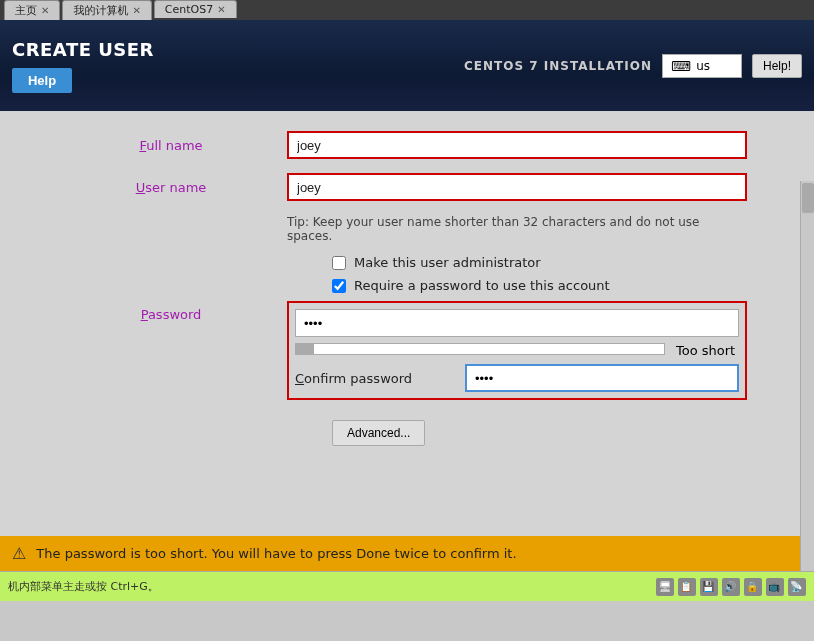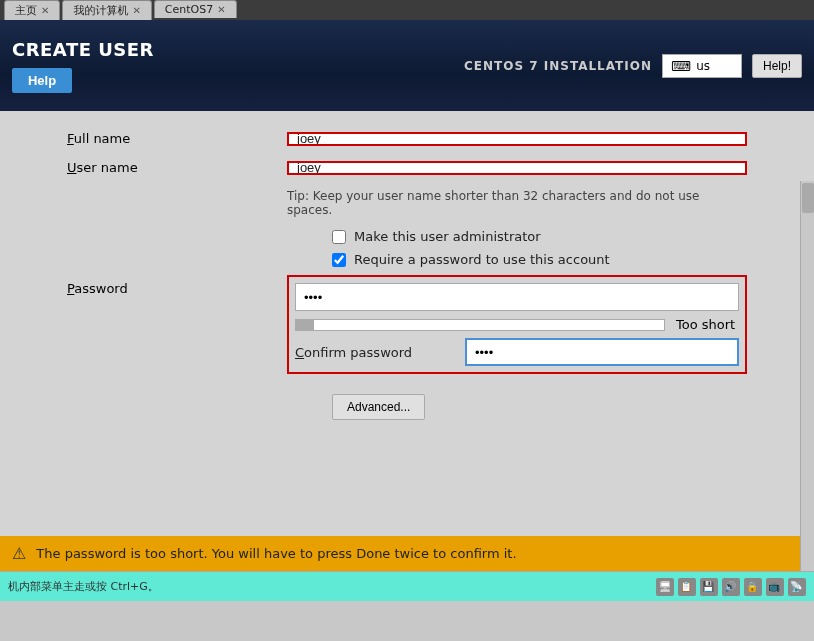--- a/index.html
+++ b/index.html
@@ -121,34 +121,34 @@
     }
 
     .form-row {
       display: flex;
       align-items: center;
       margin-bottom: 14px;
     }
 
     .form-label {
       width: 220px;
-      text-align: left;
+      text-align: center;
       padding-right: 12px;
       font-size: 13px;
-      color: #000000;
+      color: #a21caf;
       font-weight: normal;
     }
 
     .form-label u {
       text-decoration: underline;
     }
 
     .form-input {
       flex: 1;
-      height: 14px;
+      height: 28px;
       border: 2px solid #cc0000;
       background: white;
       padding: 4px 8px;
       font-size: 13px;
       outline: none;
       color: #222;
     }
 
     .tip-row {
       margin-left: 220px;
@@ -218,21 +218,21 @@
       color: #333;
     }
 
     
     .status-bar {
       position: absolute;
       bottom: 0;
       left: 0;
       right: 0;
       height: 30px;
-      background: #5eead4;
+      background: #bef264;
       border-top: 1px solid #aaa;
       display: flex;
       align-items: center;
       justify-content: space-between;
       padding: 0 8px;
       font-size: 11px;
       color: #333;
     }
 
     .status-bar-right {
@@ -336,21 +336,21 @@
       <span>Require a password to use this account</span>
     </div>
 
     <div class="form-row" style="margin-bottom: 0; align-items: flex-start;">
       <label class="form-label" style="padding-top: 6px;">
         <u>P</u>assword
       </label>
       <div style="flex:1; border: 2px solid #cc0000; padding: 6px 6px;">
         <input type="password" style="width: 100%; height: 28px; border: 1px solid rgb(170, 170, 170); padding: 4px 8px; font-size: 13px; background: white; margin-bottom: 6px;" value="••••">
         
-        <div style="display:flex; align-items:center; gap:11px; margin-bottom:6px;">
+        <div style="display:flex; gap:11px; margin-bottom:6px;">
           <div class="strength-bar">
             <div class="strength-fill"></div>
           </div>
           <span>Too short</span>
         </div>
         
         <div style="display:flex; align-items:center;">
           <label style="width:170px; text-align:left; padding-right:12px; font-size:13px; color:#222;">
             <u>C</u>onfirm password
           </label>

